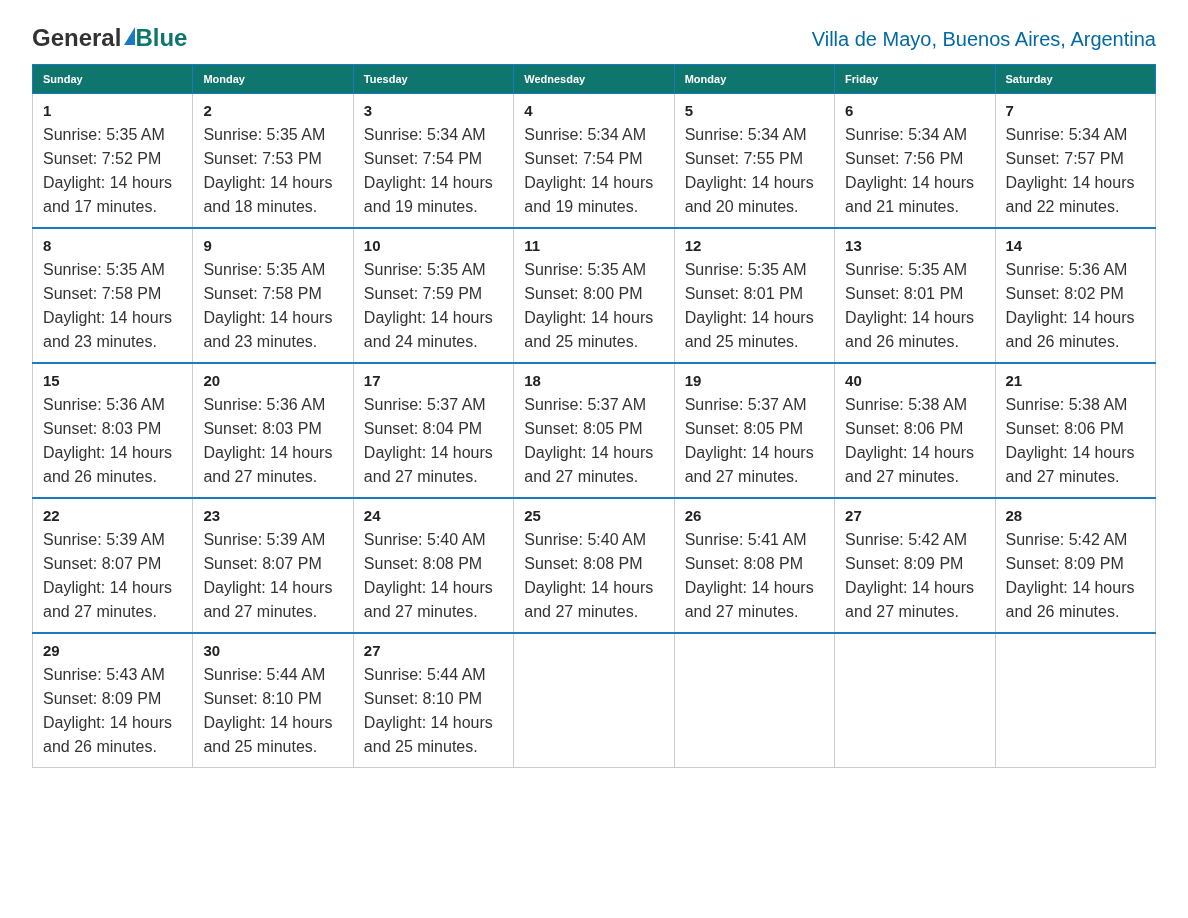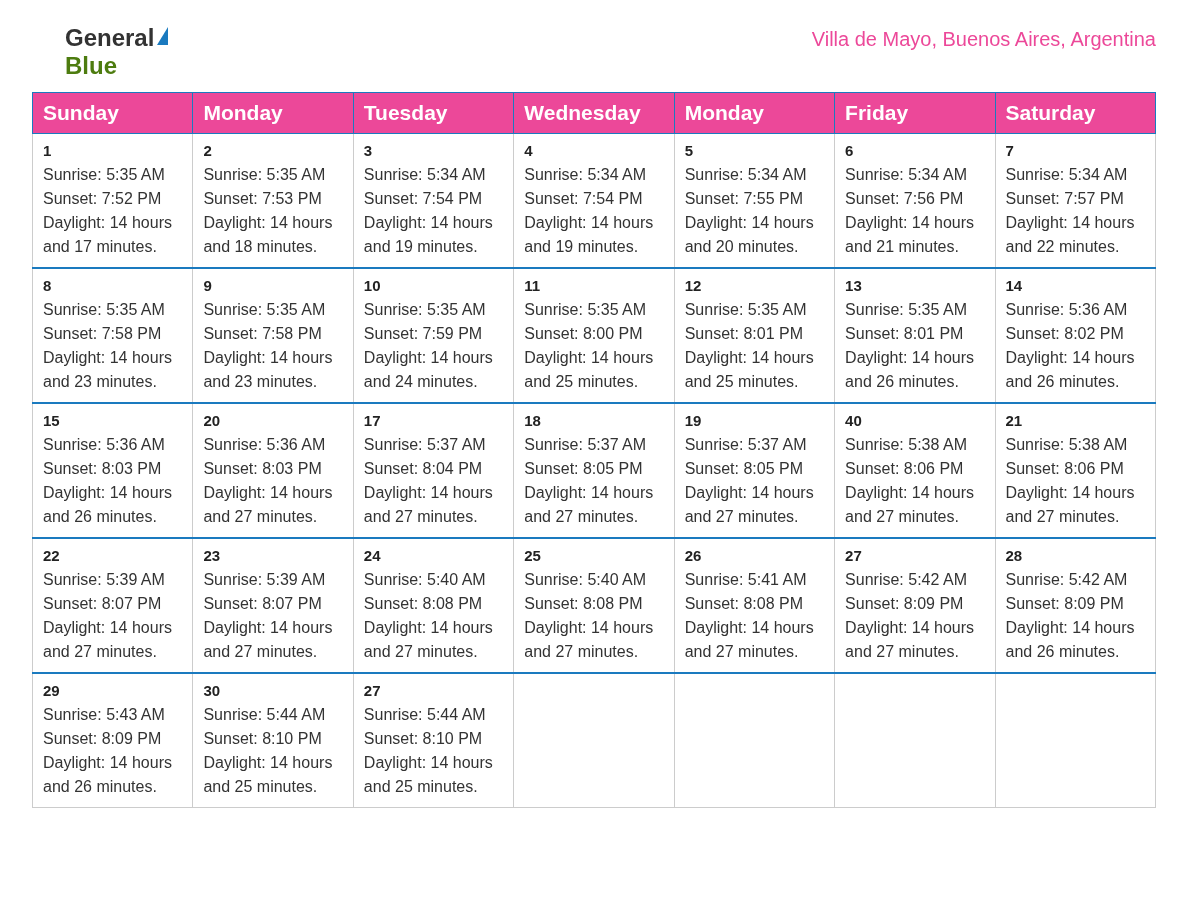--- a/index.html
+++ b/index.html
@@ -11,48 +11,47 @@
       min-height: 918px;
     }
     .header {
       display: flex;
       justify-content: space-between;
       align-items: flex-start;
       margin-bottom: 8px;
     }
     .logo {
       display: flex;
-      flex-direction: column;
+      flex-direction: row;
       align-items: flex-start;
-      margin-left: 33px;
     }
     .title-block {
       text-align: right;
     }
     .title-block h1 {
       font-size: 48px;
       font-weight: bold;
       color: #222;
       line-height: 1.1;
     }
     .title-block h2 {
       font-size: 20px;
       font-weight: normal;
-      color: #ec4899;
+      color: #0369a1;
       margin-top: 4px;
     }
     .calendar {
       width: 100%;
       border-collapse: collapse;
       margin-top: 12px;
     }
     .calendar thead tr th {
-      background-color: #ec4899;
+      background-color: #0f766e;
       color: #fff;
-      font-size: 21px;
+      font-size: 11px;
       font-weight: bold;
       padding: 8px 10px;
       text-align: left;
       border: 1px solid #1a7abf;
     }
     .calendar tbody tr td {
       vertical-align: top;
       padding: 8px 10px;
       border: 1px solid #ccc;
       font-size: 12.5px;
@@ -95,21 +94,21 @@
       border-left: 11px solid transparent;
       border-right: 0px solid transparent;
       border-bottom: 18px solid #1a7abf;
       vertical-align: middle;
       position: relative;
       top: -2px;
     }
     .logo-blue-line {
       font-size: 24px;
       font-weight: bold;
-      color: #4d7c0f;
+      color: #0f766e;
       text-align: right;
     }
   </style>
 </head>
 <body>
 
 <div class="header">
   <div class="logo">
     <div class="logo-row">
       <span class="logo-general">General</span>

